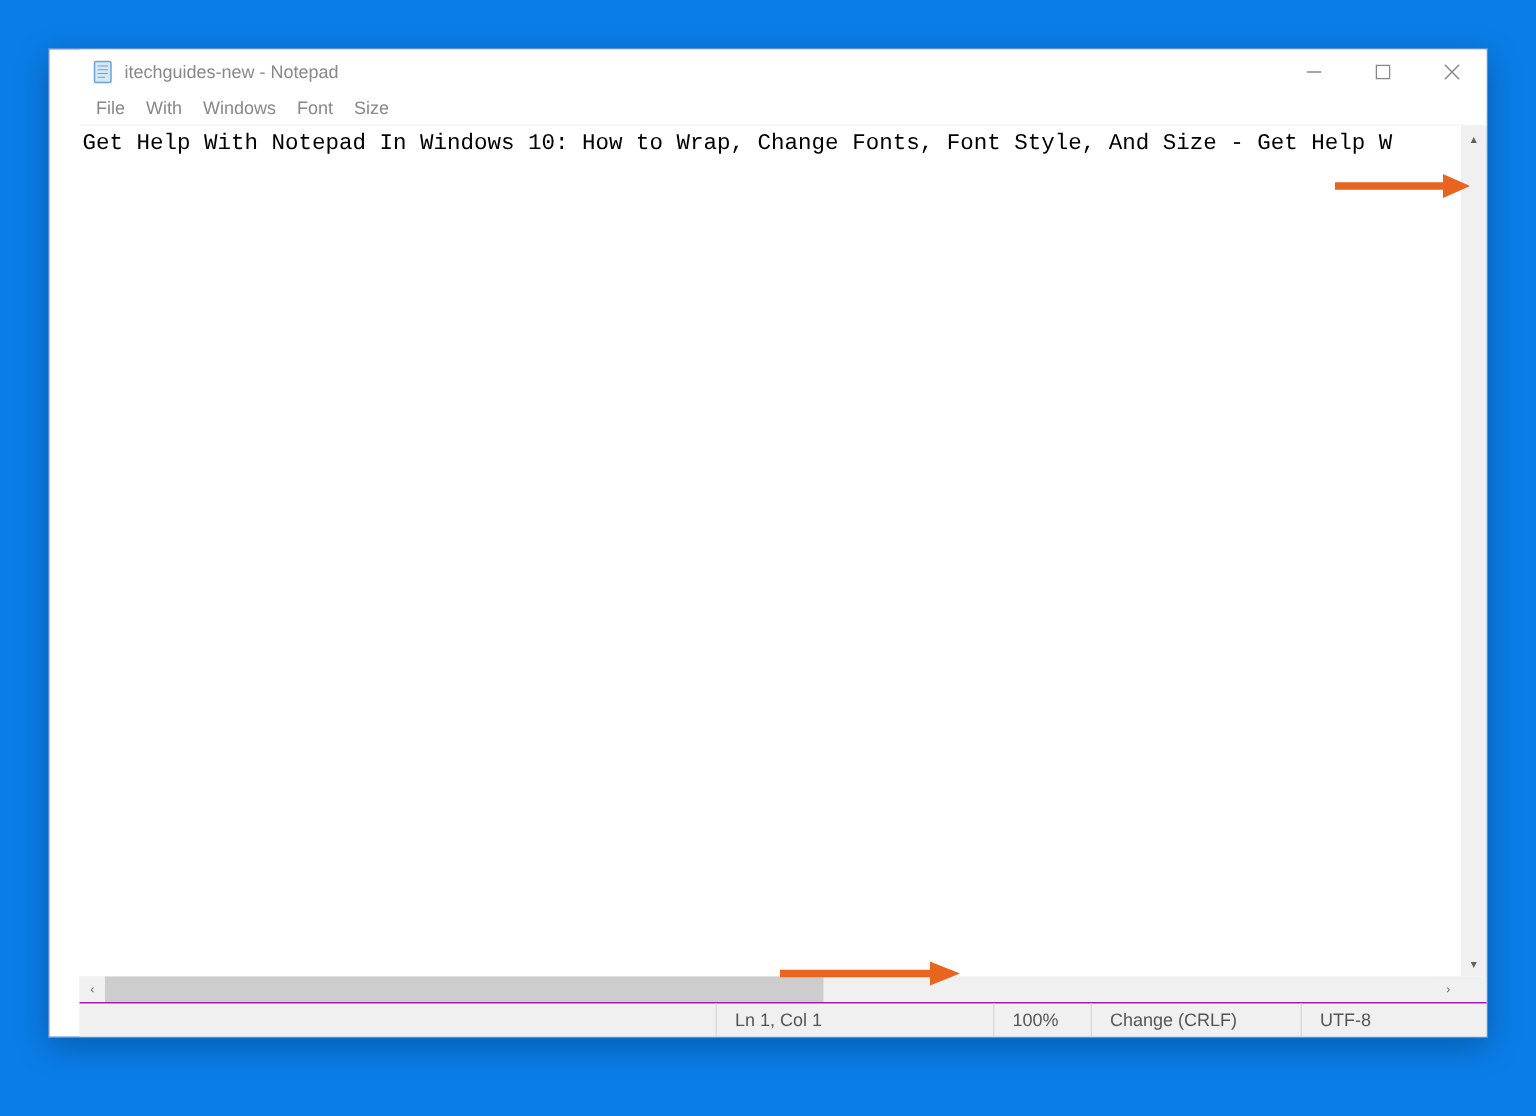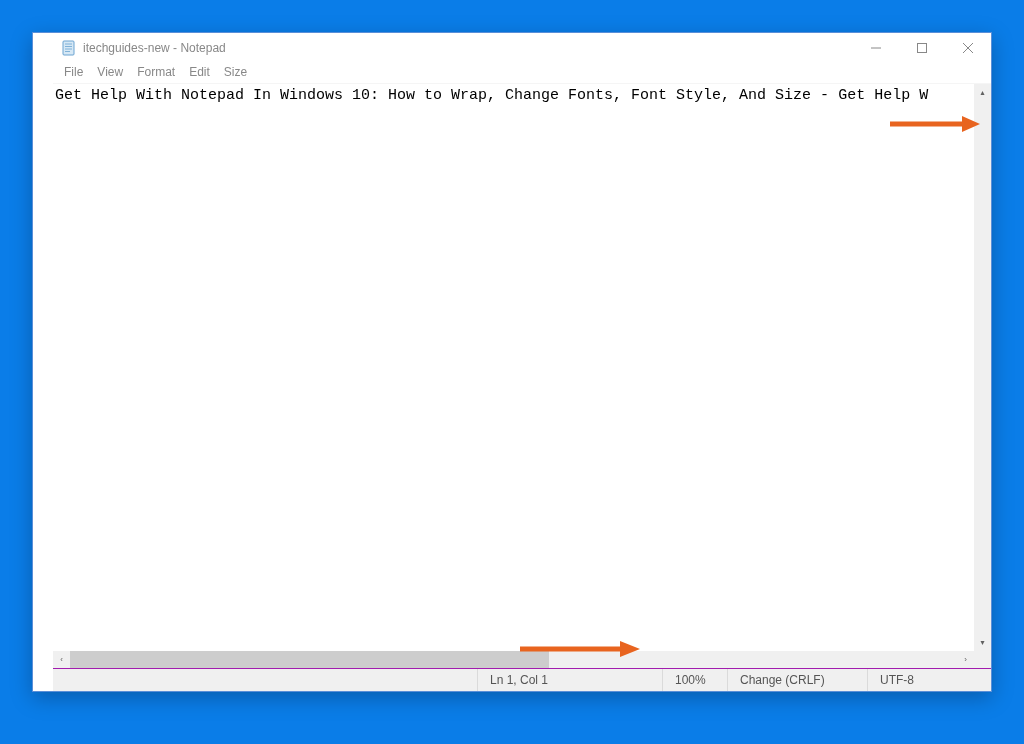--- a/index.html
+++ b/index.html
@@ -213,23 +213,23 @@
         <svg width="10" height="10" viewBox="0 0 10 10">
             <line x1="0" y1="0" x2="10" y2="10" stroke-width="1"></line>
             <line x1="10" y1="0" x2="0" y2="10" stroke-width="1"></line>
           </svg>
       </div>
     </div>
   </div>
 
   <div class="menubar">
     <span class="menu-item">File</span>
-    <span class="menu-item">View</span>
-    <span class="menu-item">Format</span>
-    <span class="menu-item">Edit</span>
+    <span class="menu-item">With</span>
+    <span class="menu-item">Windows</span>
+    <span class="menu-item">Font</span>
     <span class="menu-item">Size</span>
   </div>
 
   <div class="content-wrap">
     <div class="text-area">Get Help With Notepad In Windows 10: How to Wrap, Change Fonts, Font Style, And Size - Get Help W</div>
     <div class="vscroll">
       <div class="scroll-arrow">▴</div>
       <div class="scroll-track-v"></div>
       <div class="scroll-arrow">▾</div>
     </div>

